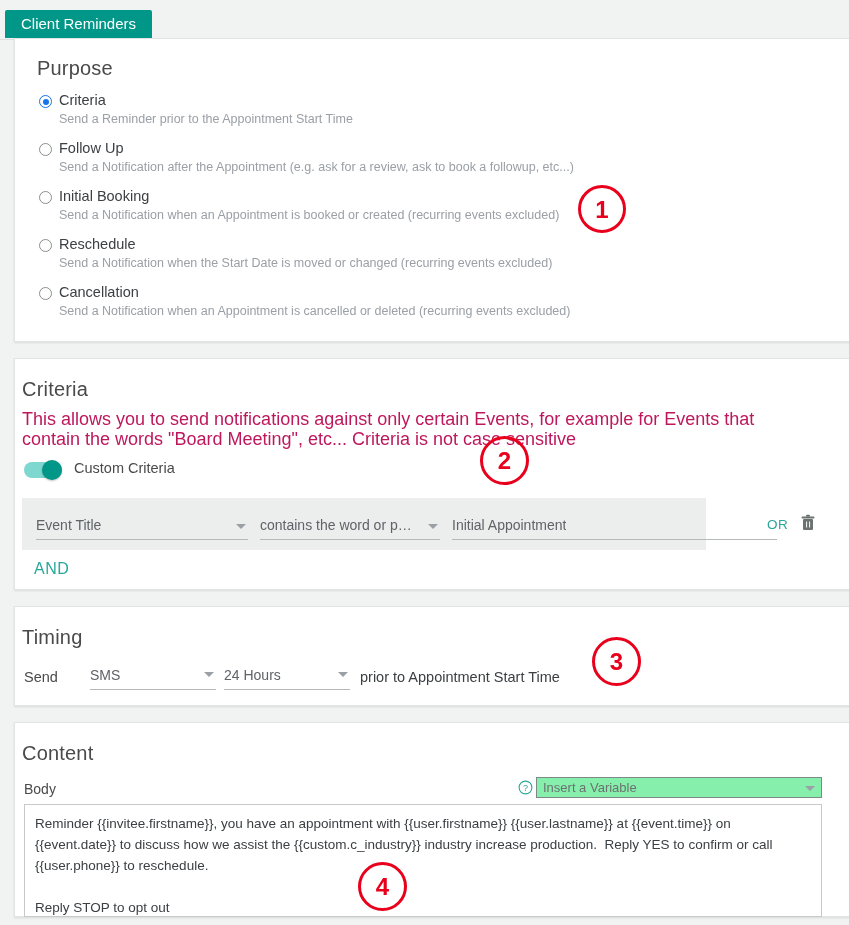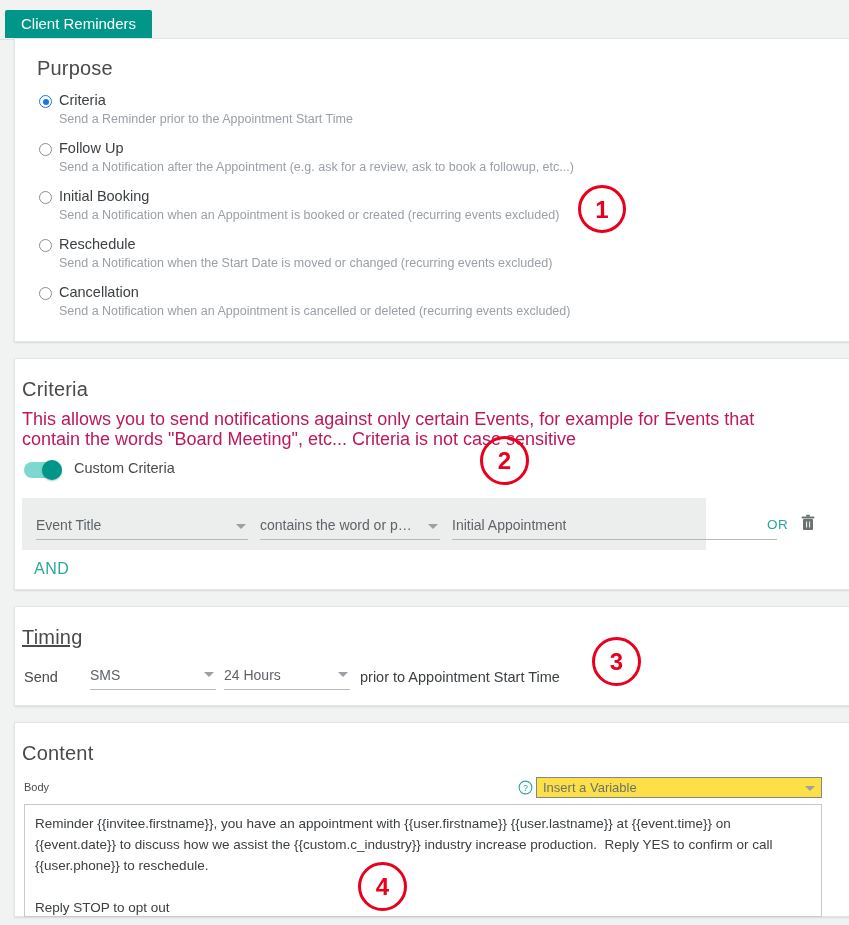--- a/index.html
+++ b/index.html
@@ -130,27 +130,27 @@
   }
   #timing-send { left: 24px; text-align: right; }
   #timing-suffix { left: 360px; color: #3c4043; }
   #tim-f1 { left: 90px; top: 0; bottom: auto; height: 26px; width: 126px; }
   #tim-f2 { left: 224px; top: 0; bottom: auto; height: 26px; width: 126px; }
   #tim-f1 .val, #tim-f2 .val { top: 3px; text-align: right; }
 
   
   .body-label {
     position: absolute; left: 24px; top: 781px;
-    font-size: 11px; color: #4a4a4a;
+    font-size: 14px; color: #4a4a4a;
   }
   .help-icon { position: absolute; left: 518px; top: 780px; width: 15px; height: 15px; }
   .var-select {
     position: absolute; left: 536px; top: 777px;
     width: 286px; height: 21px;
-    border: 1px solid #7b8a88; background: #fde047;
+    border: 1px solid #7b8a88; background: #86efac;
   }
   .var-select .val {
     position: absolute; left: 6px; top: 2px;
     font-size: 13px; color: #6b7270;
   }
   .var-select .caret { right: 6px; top: 8px; }
 
   .body-box {
     position: absolute; left: 24px; top: 804px;
     width: 798px; height: 113px;
@@ -247,21 +247,21 @@
         <rect x="6" y="7.5" width="1.1" height="6" fill="#eceeed"></rect>
         <rect x="9" y="7.5" width="1.1" height="6" fill="#eceeed"></rect>
       </svg>
     </span>
   </div>
 
   <div class="and-link">AND</div>
 
   <div class="card" id="card-timing"></div>
 
-  <div class="section-title" style="top:626px;text-decoration:underline;">Timing</div>
+  <div class="section-title" style="top:626px;">Timing</div>
 
   <div class="timing-row">
     <span class="timing-label" id="timing-send">Send</span>
     <div class="fld" id="tim-f1">
       <span class="val">SMS</span>
       <span class="caret"></span>
     </div>
     <div class="fld" id="tim-f2">
       <span class="val">24 Hours</span>
       <span class="caret"></span>

